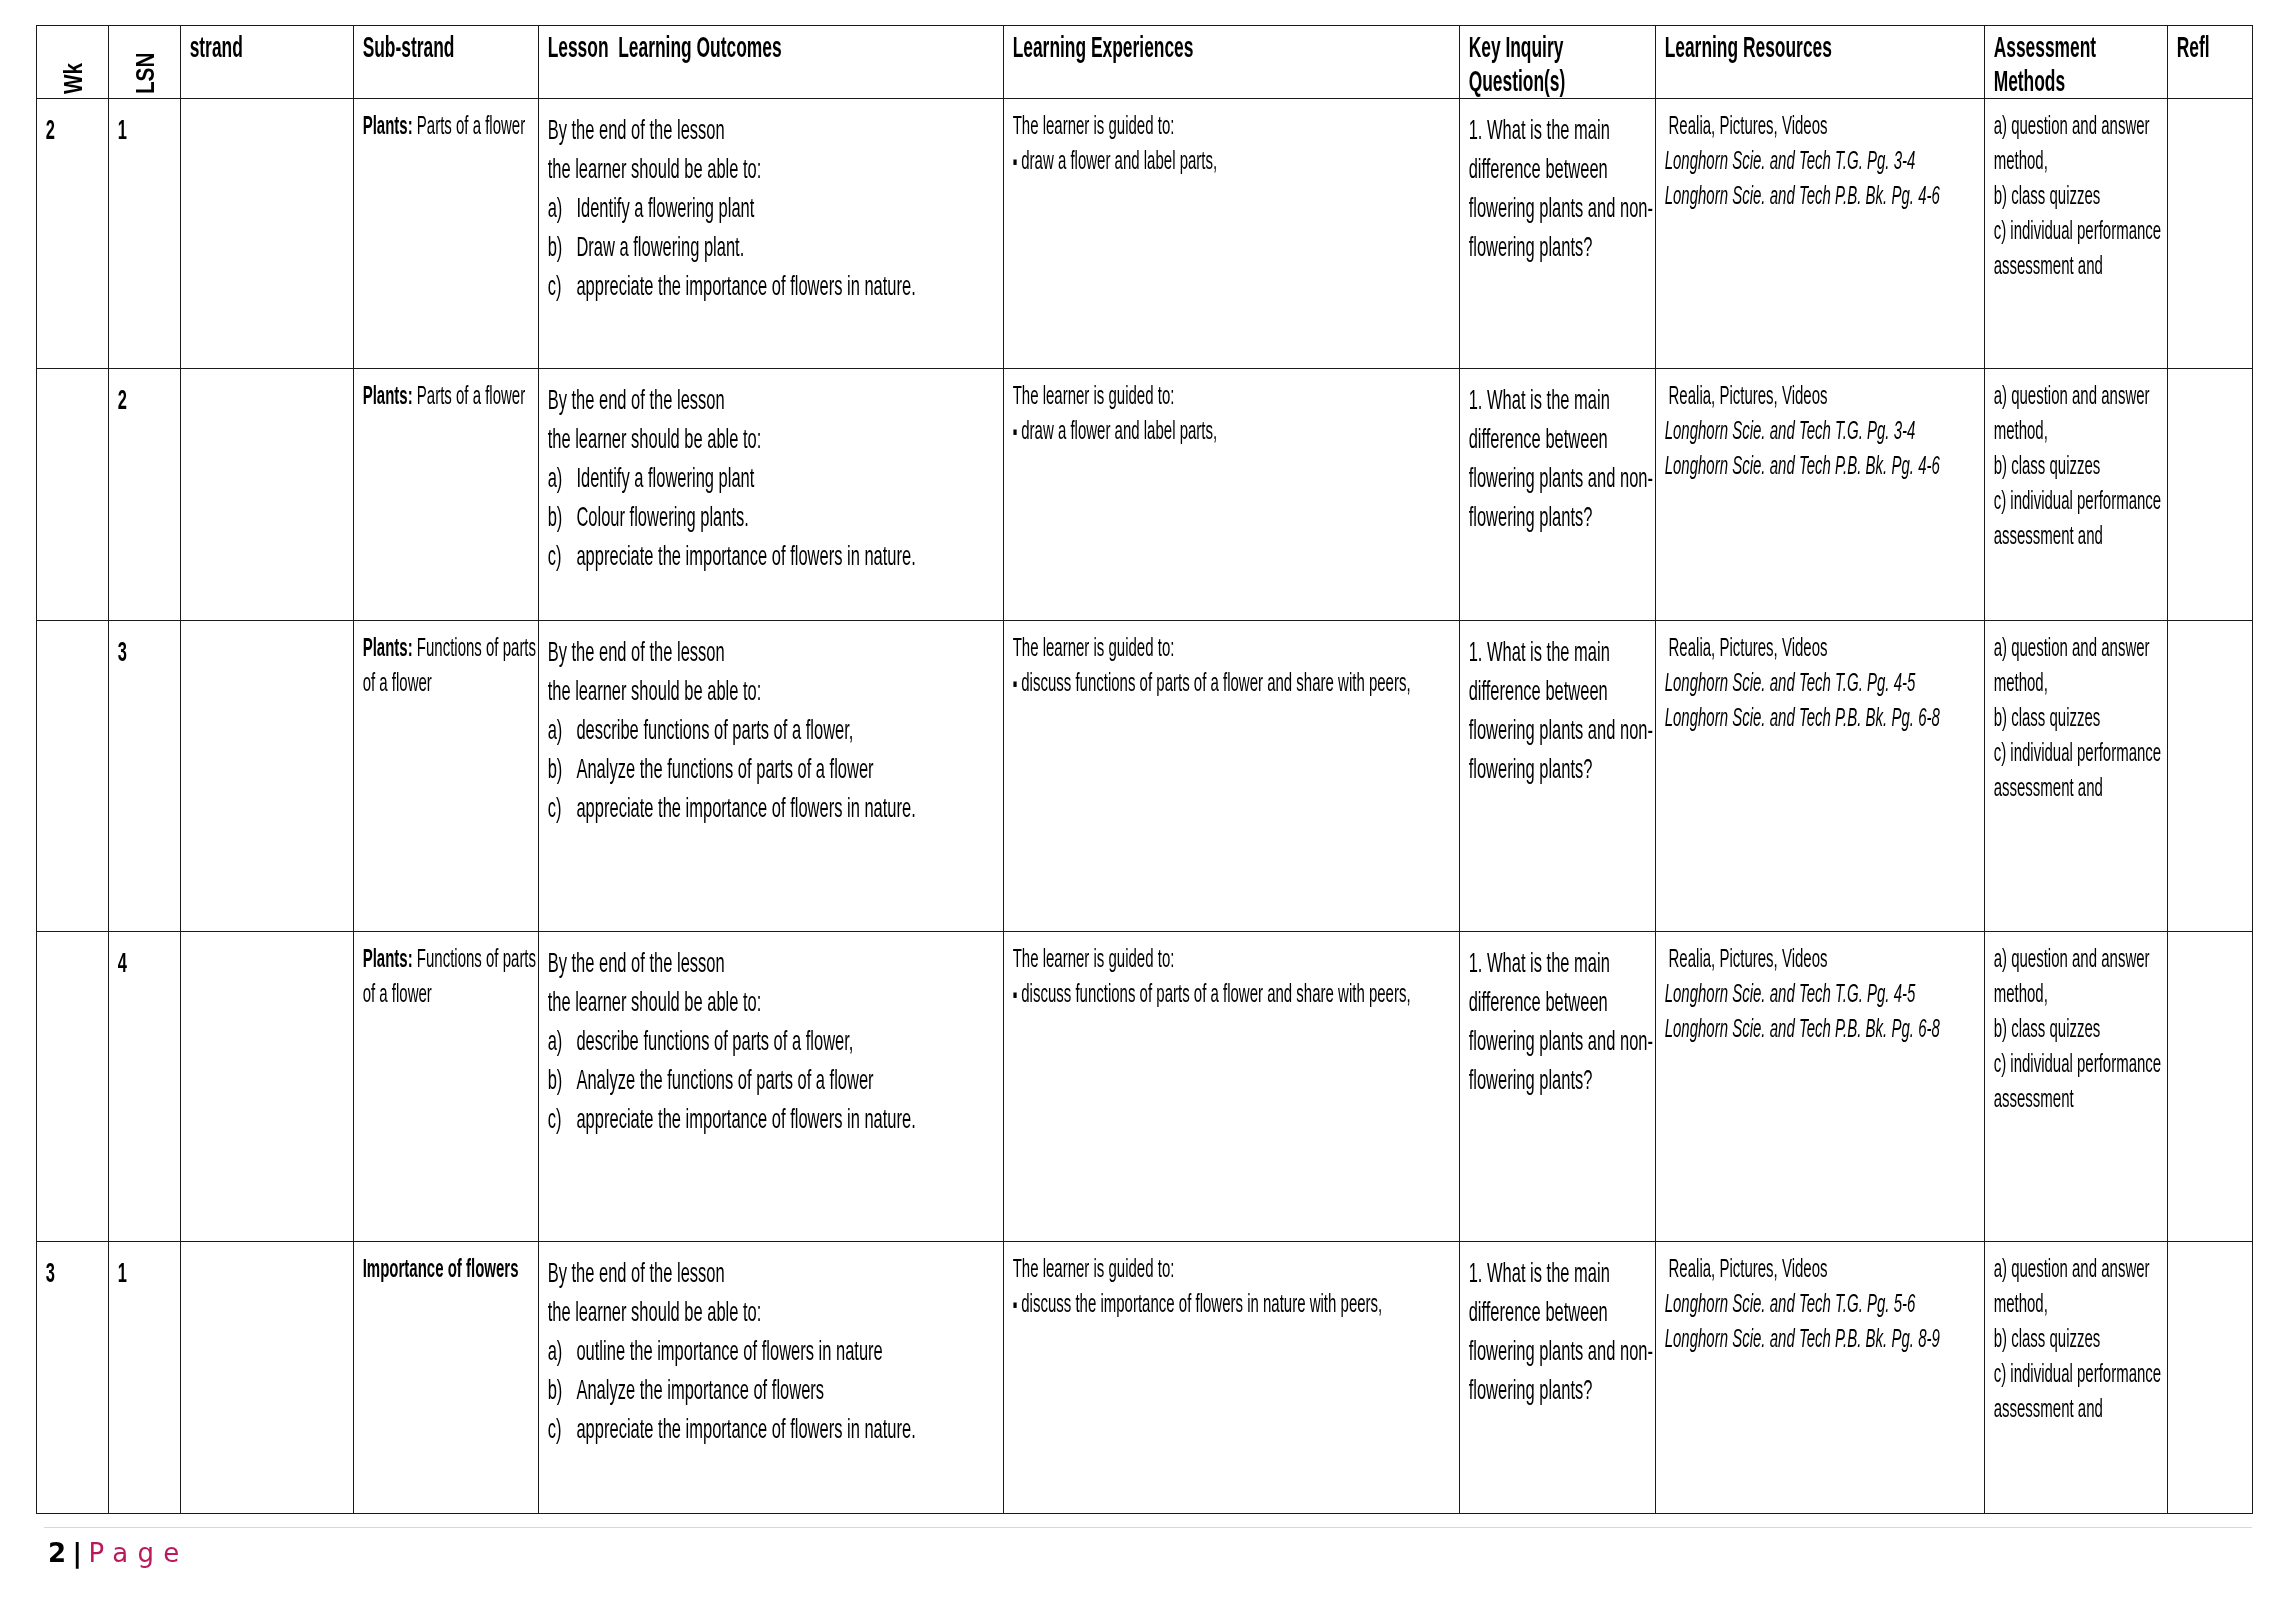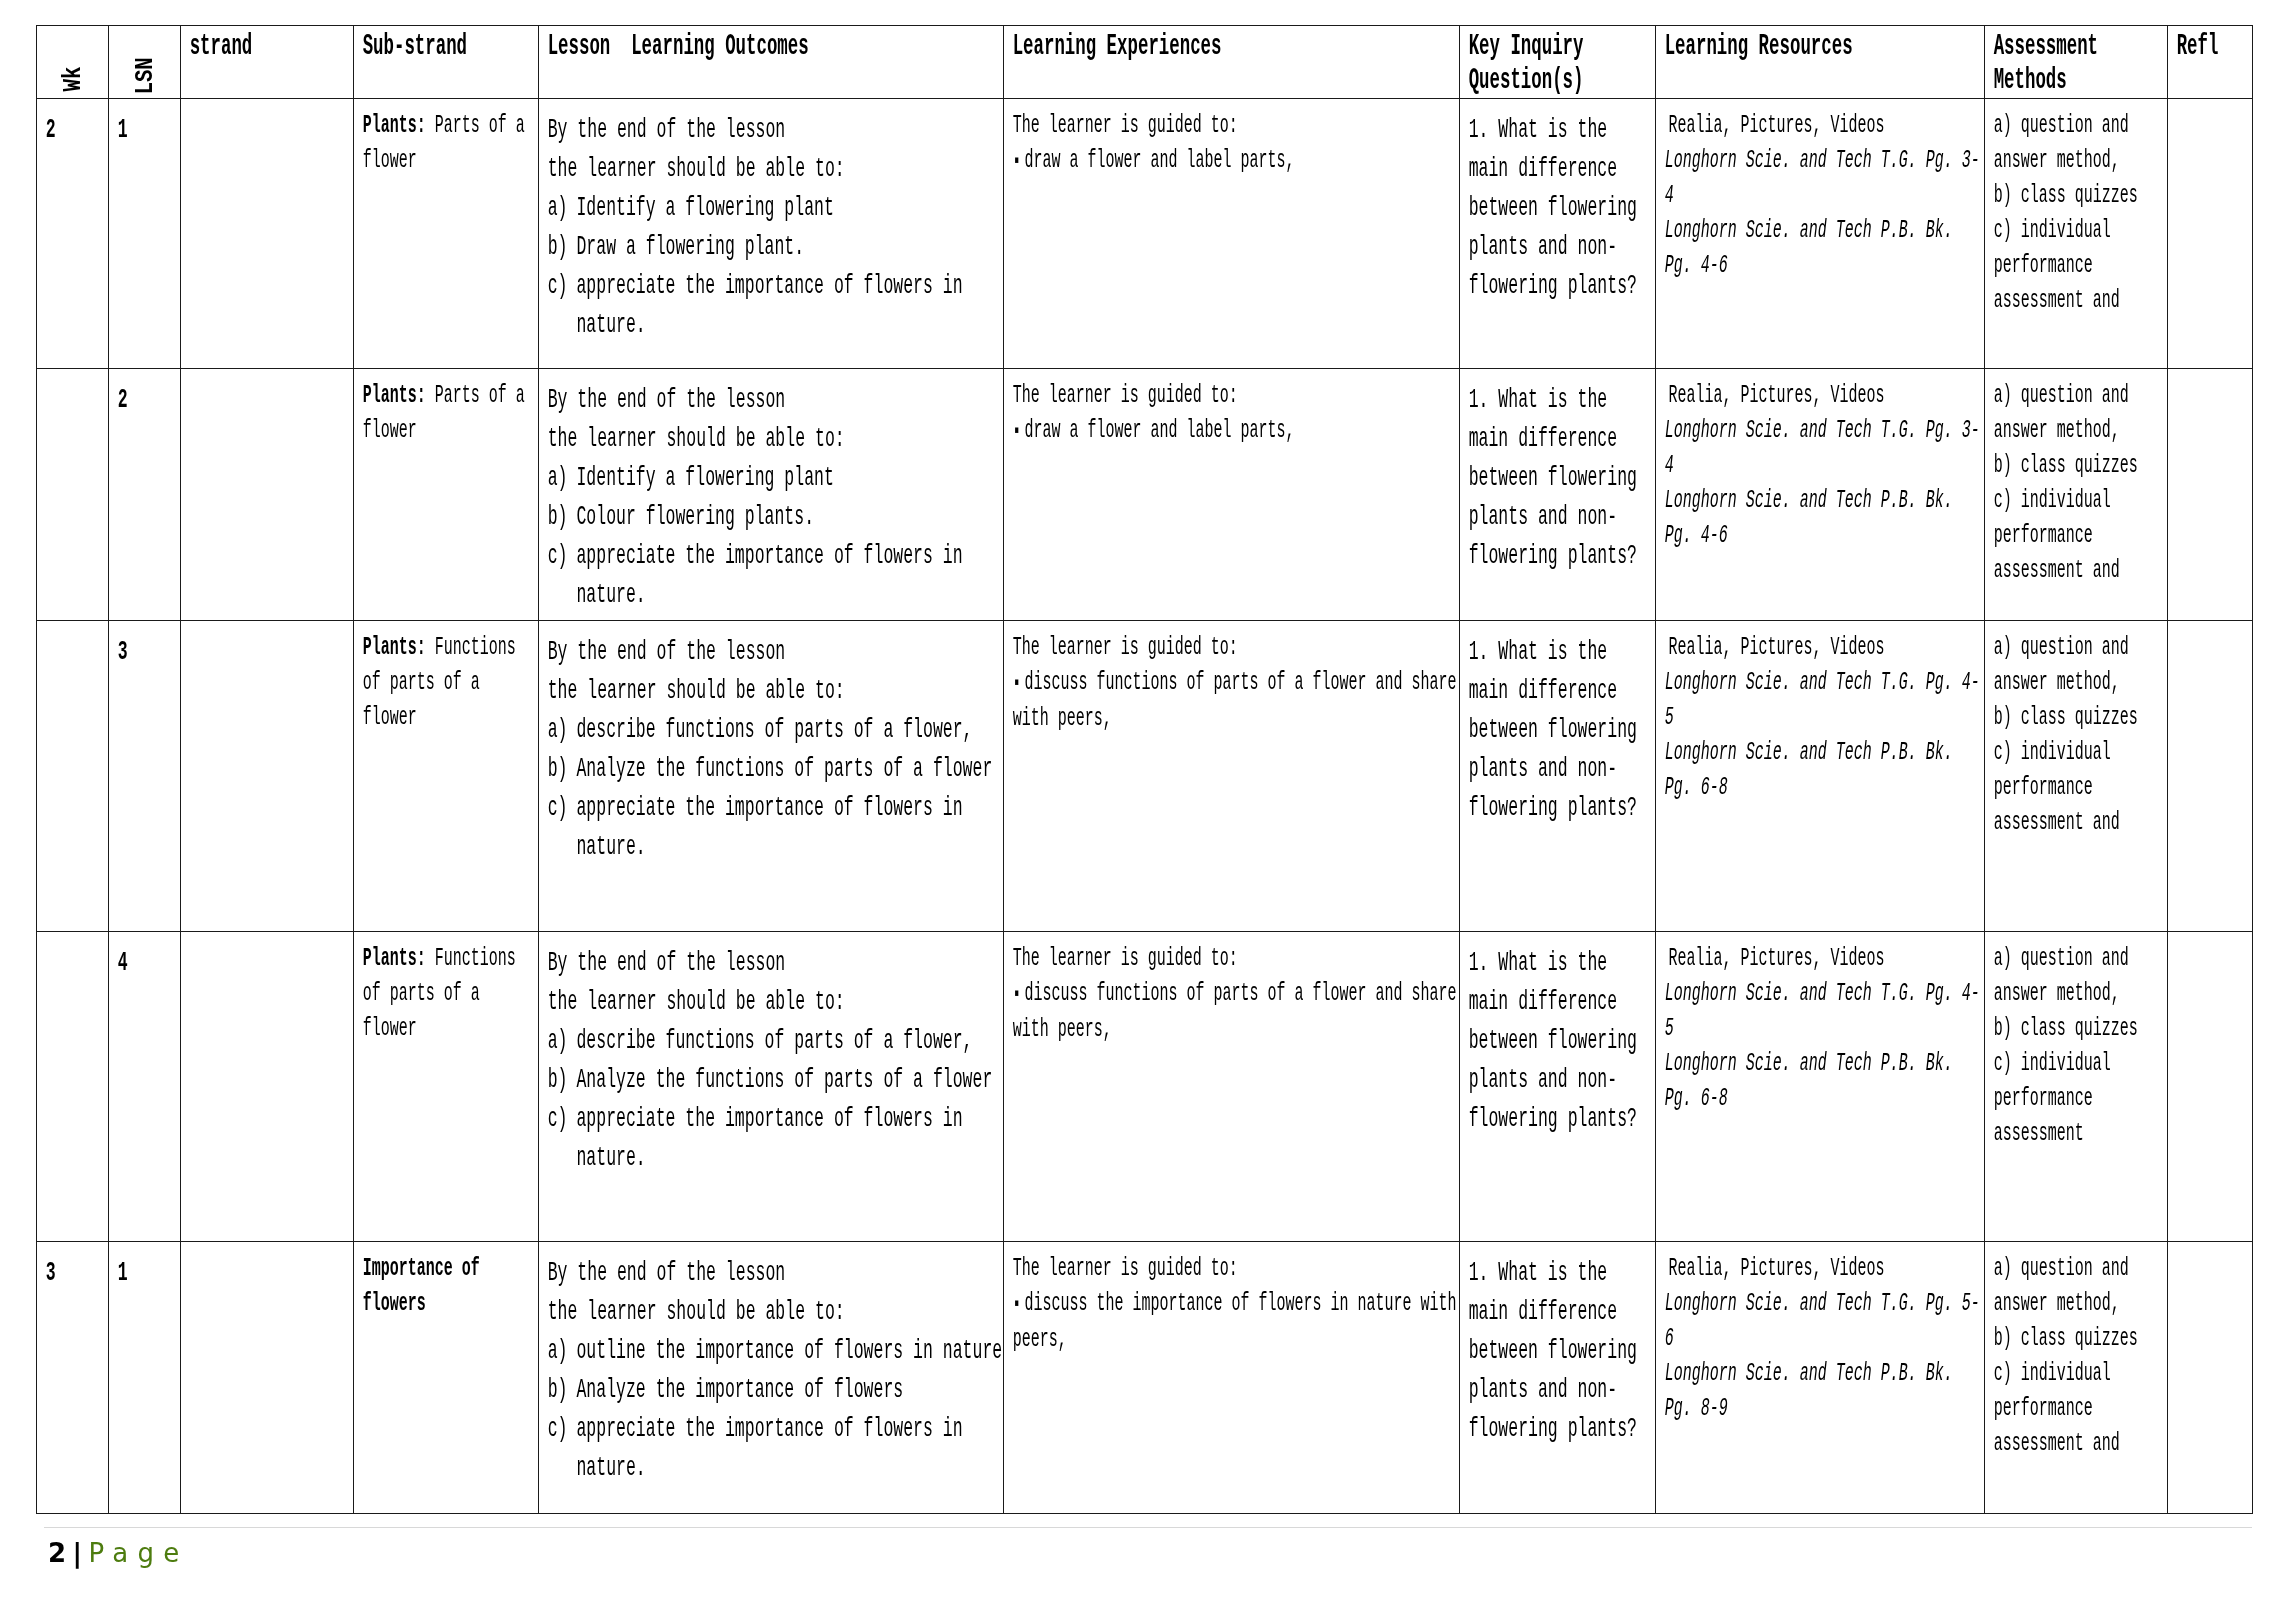--- a/index.html
+++ b/index.html
@@ -7,21 +7,21 @@
          font-family: "Liberation Sans", sans-serif; color: #000; }
   #page { position: absolute; left: 0; top: 0; width: 2295px; height: 1623px; }
 
   table.scheme {
     position: absolute; left: 36px; top: 25px;
     border-collapse: collapse; table-layout: fixed;
     width: 2217px;
   }
   table.scheme td, table.scheme th {
     border: 1.6px solid #1a1a1a;
-    vertical-align: top; padding: 0; overflow: hidden; font-family: Liberation Mono, monospace;
+    vertical-align: top; padding: 0; overflow: hidden;
   }
   
   .cx {
     transform: scaleX(0.6); transform-origin: left top;
     width: 166.6%;
     box-sizing: border-box;
   }
   th .cx { font-weight: bold; font-size: 29px; line-height: 34px; padding: 3.9px 0 0 14.4px; text-align: left; }
   td .cx { font-size: 27.5px; line-height: 39px; padding: 10.5px 0 0 14.4px; }
   td.small .cx { font-size: 25px; line-height: 35px; padding-top: 9.2px; }
@@ -41,21 +41,21 @@
   .ol li { display: flex; }
   .ol .mk { width: 48px; flex: 0 0 48px; }
   .ol .tx { flex: 1; }
   .bullet::before { content: "\25AA"; margin-right: 6.5px; font-size: 22px; }
   .res-first { padding-left: 6.5px; }
 
   #footer-rule { position: absolute; left: 44px; top: 1527px; width: 2208px; height: 1.3px; background: #d8d8d8; }
   #footer { position: absolute; left: 48px; top: 1538px; font-family: "DejaVu Sans", sans-serif; font-size: 26px; }
   #footer .pnum { font-weight: bold; color: #000; }
   #footer .sep { font-weight: bold; margin: 0 6.5px; }
-  #footer .plabel { color: #4d7c0f; letter-spacing: 9.2px; }
+  #footer .plabel { color: #be185d; letter-spacing: 9.2px; }
 </style>
 </head>
 <body>
 
 <div id="page">
 
 <table class="scheme">
   <colgroup>
     <col style="width:72px">
     <col style="width:72px">

